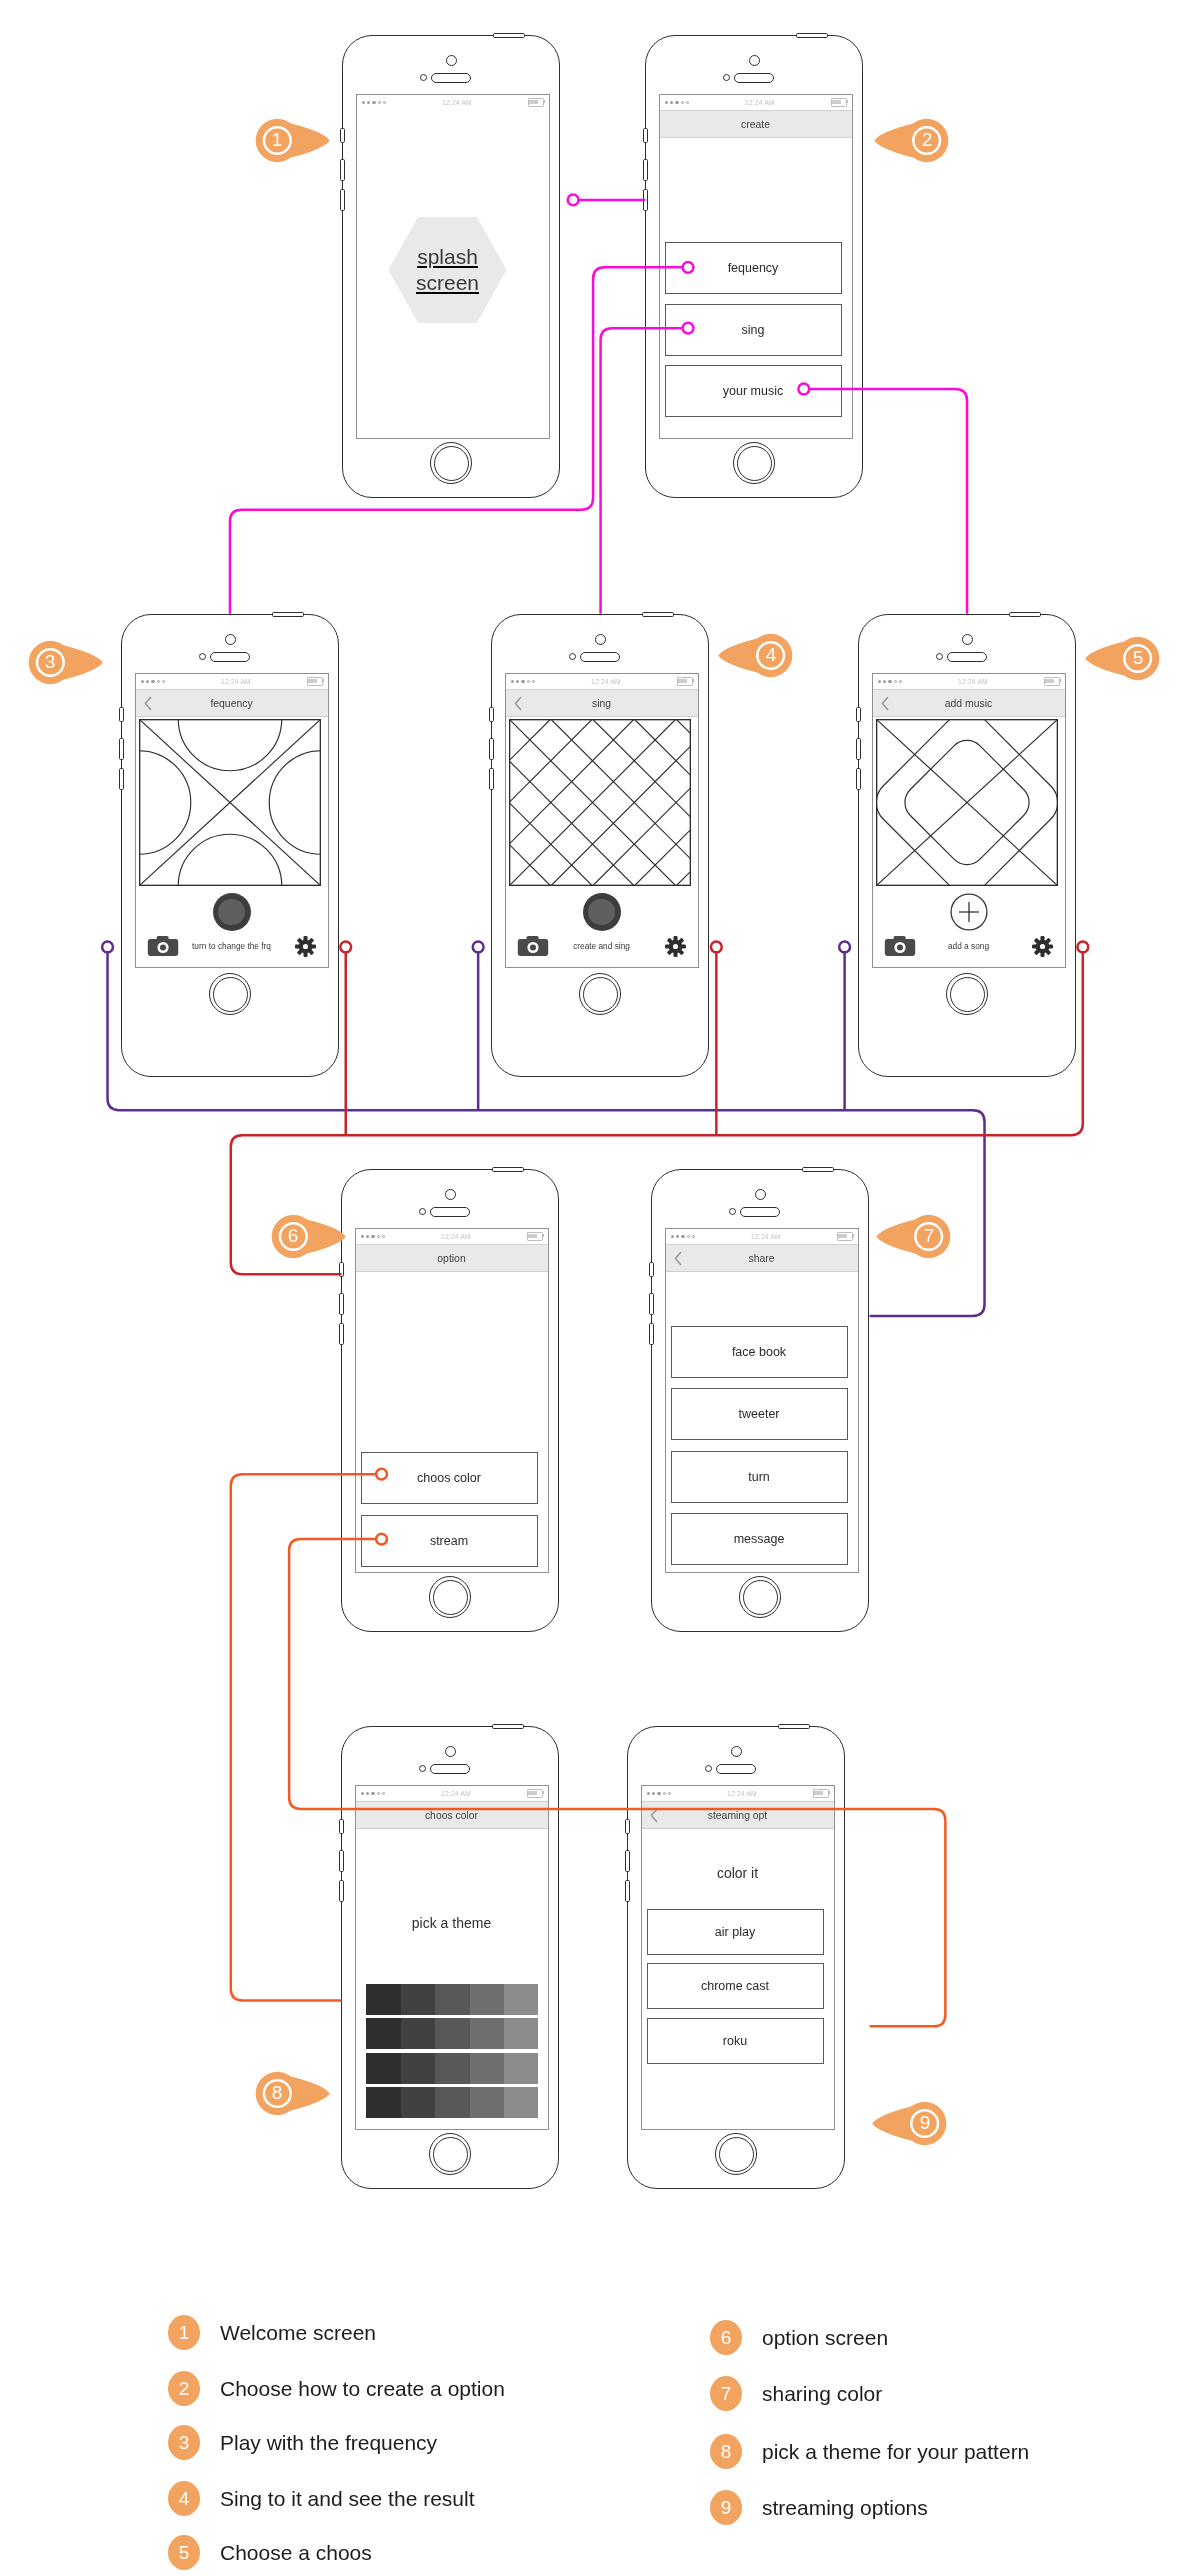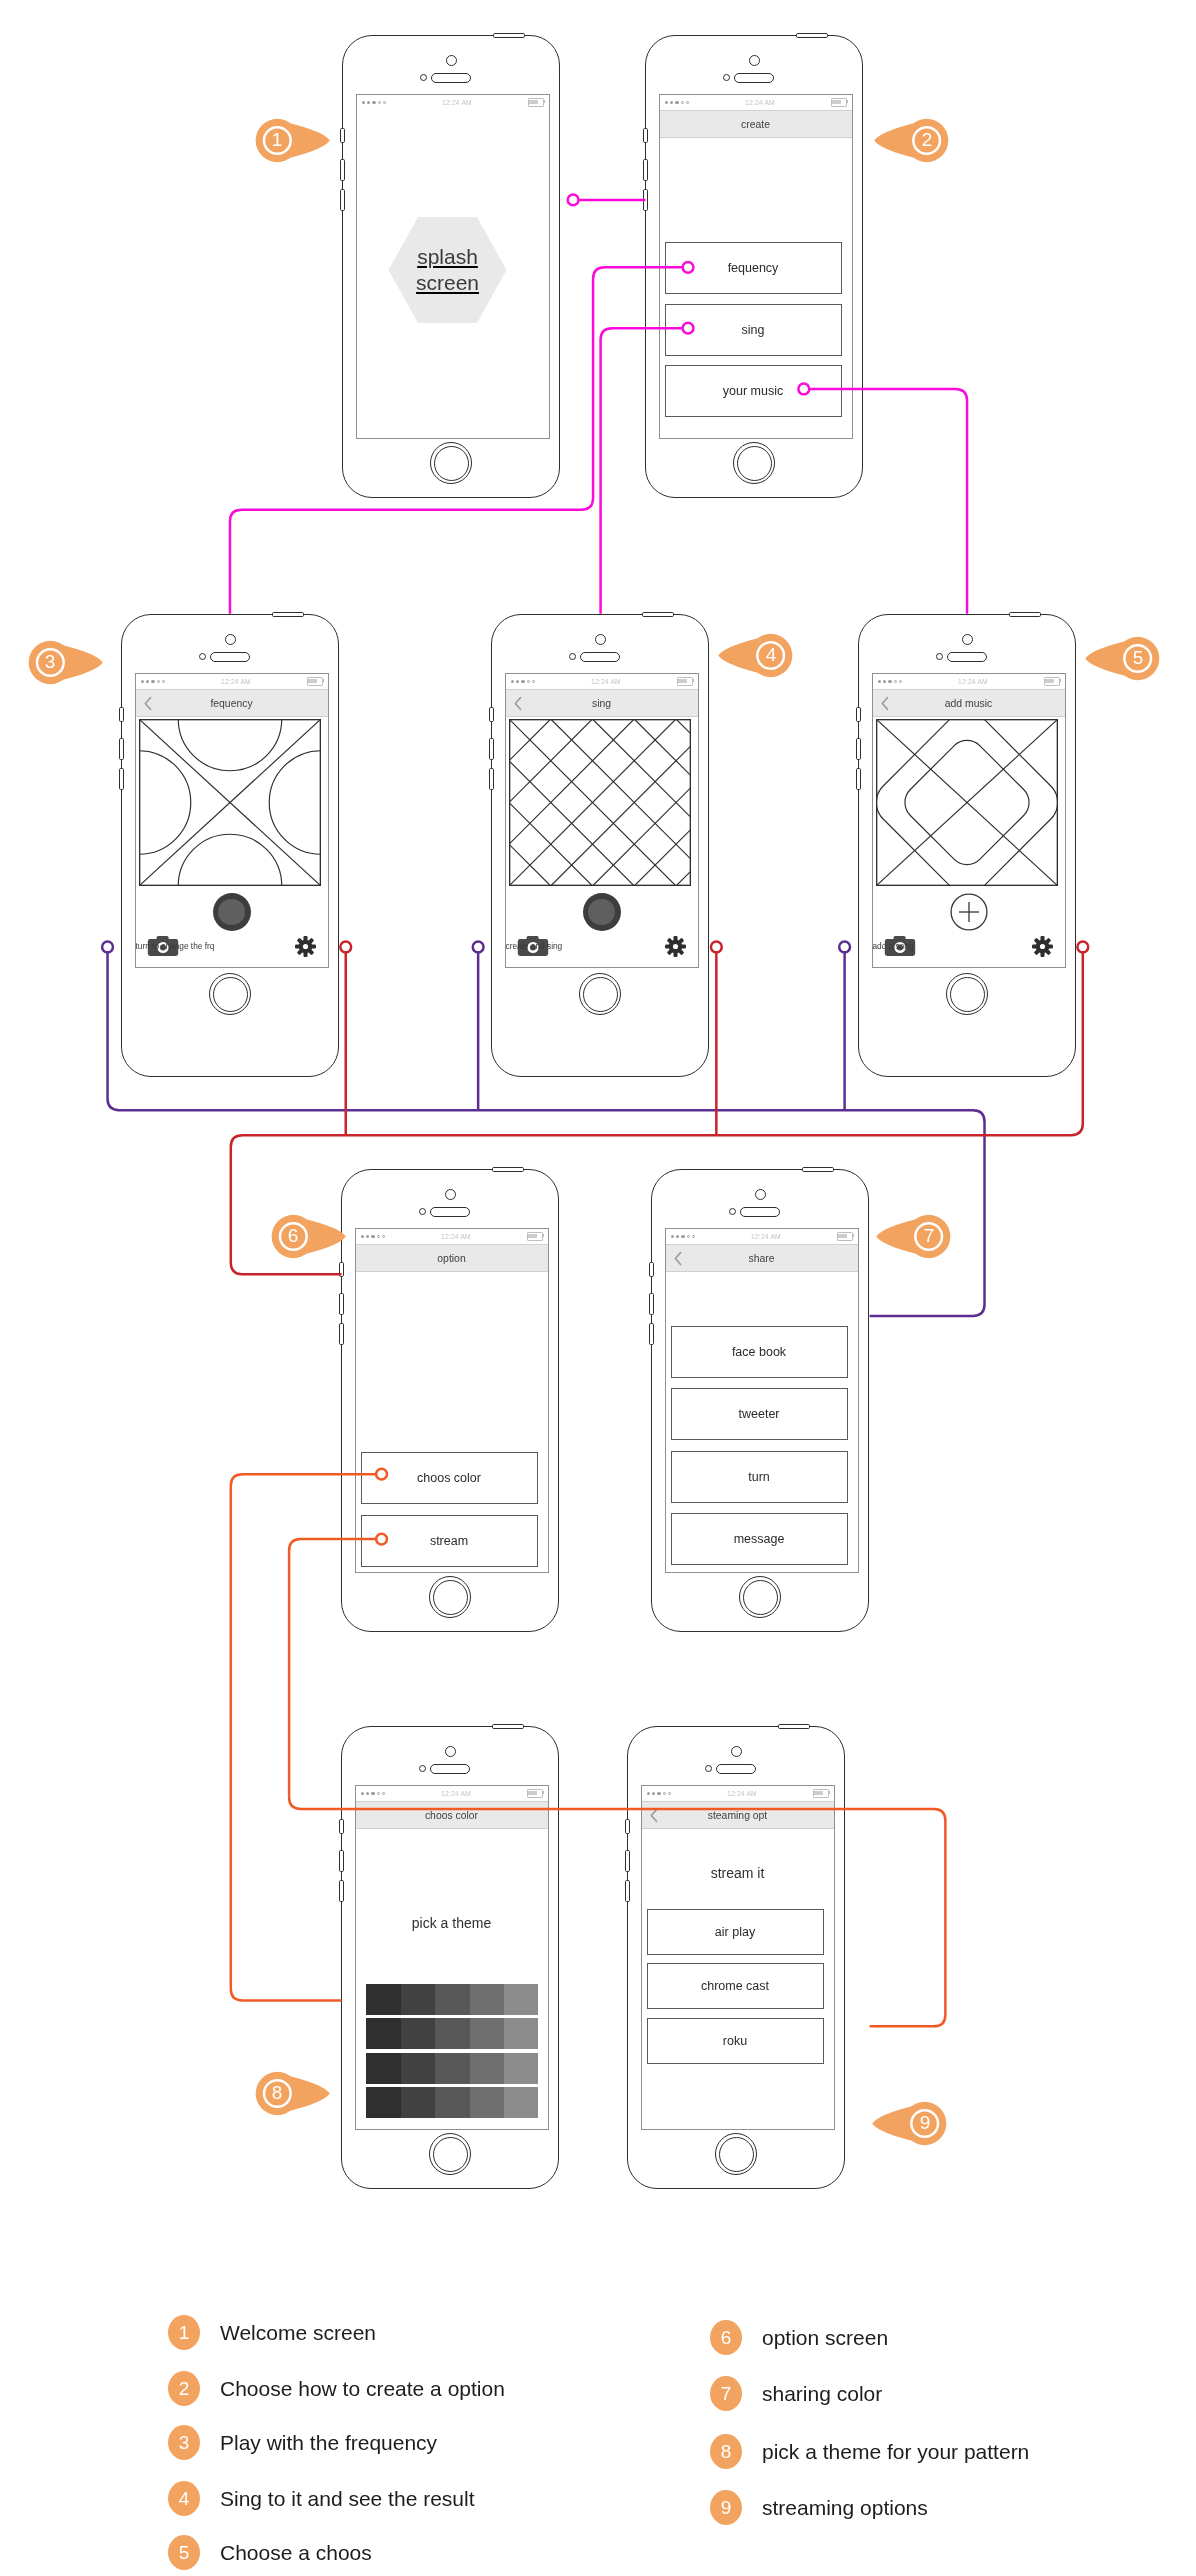--- a/index.html
+++ b/index.html
@@ -35,21 +35,21 @@
           border-top:0.8px solid #d2d2d2;border-bottom:0.8px solid #cfcfcf;display:flex;align-items:center;justify-content:center;box-sizing:border-box;}
   .navtitle{font-size:10.4px;color:#3f3f3f;}
   .chev{position:absolute;left:7.5px;top:5.8px;width:9.2px;height:15px;}
   .chev polyline{fill:none;stroke:#9a9a9a;stroke-width:2.2;stroke-linecap:round;stroke-linejoin:round;}
 
   
   .wbtn{position:absolute;left:5px;width:177px;height:52px;border:1.2px solid #5a5a5a;background:#fff;
         display:flex;align-items:center;justify-content:center;box-sizing:border-box;}
   .wbtn span{font-size:12.5px;color:#2b2b2b;}
   .btn-s{height:46px;}
-  .caption{position:absolute;left:0;width:100%;text-align:left;font-size:8.3px;color:#3a3a3a;}
+  .caption{position:absolute;left:0;width:100%;text-align:center;font-size:8.3px;color:#3a3a3a;}
   .heading{position:absolute;left:0;width:100%;text-align:center;font-size:14px;color:#303030;}
 
   .hexagon{position:absolute;left:32px;top:122px;width:118px;height:106px;background:#e9e9e9;
            clip-path:polygon(25% 0%,75% 0%,100% 50%,75% 100%,25% 100%,0% 50%);
            display:flex;flex-direction:column;align-items:center;justify-content:center;text-decoration:underline;}
   .hexagon span{font-size:21px;color:#3a3a3a;line-height:1.22;}
 
   .patternbox{position:absolute;left:3.3px;top:45px;width:182px;height:167px;}
   .patternbox svg{display:block;}
   .pat{fill:none;stroke:#2e2e2e;stroke-width:1.4;}
@@ -541,21 +541,21 @@
             <i class="lvl"></i>
             <i class="nub"></i>
           </span>
         </div>
       <div class="navbar">
         <svg class="chev" viewBox="0 0 12 20">
             <polyline points="10,2 3,10 10,18"></polyline>
           </svg>
         <span class="navtitle">steaming opt</span>
       </div>
-      <div class="heading" style="top:79px">stream it</div>
+      <div class="heading" style="top:79px">color it</div>
       <div class="wbtn btn-s" style="top:123px">
         <span>air play</span>
       </div>
       <div class="wbtn btn-s" style="top:177px">
         <span>chrome cast</span>
       </div>
       <div class="wbtn btn-s" style="top:232px">
         <span>roku</span>
       </div>
     </div>

